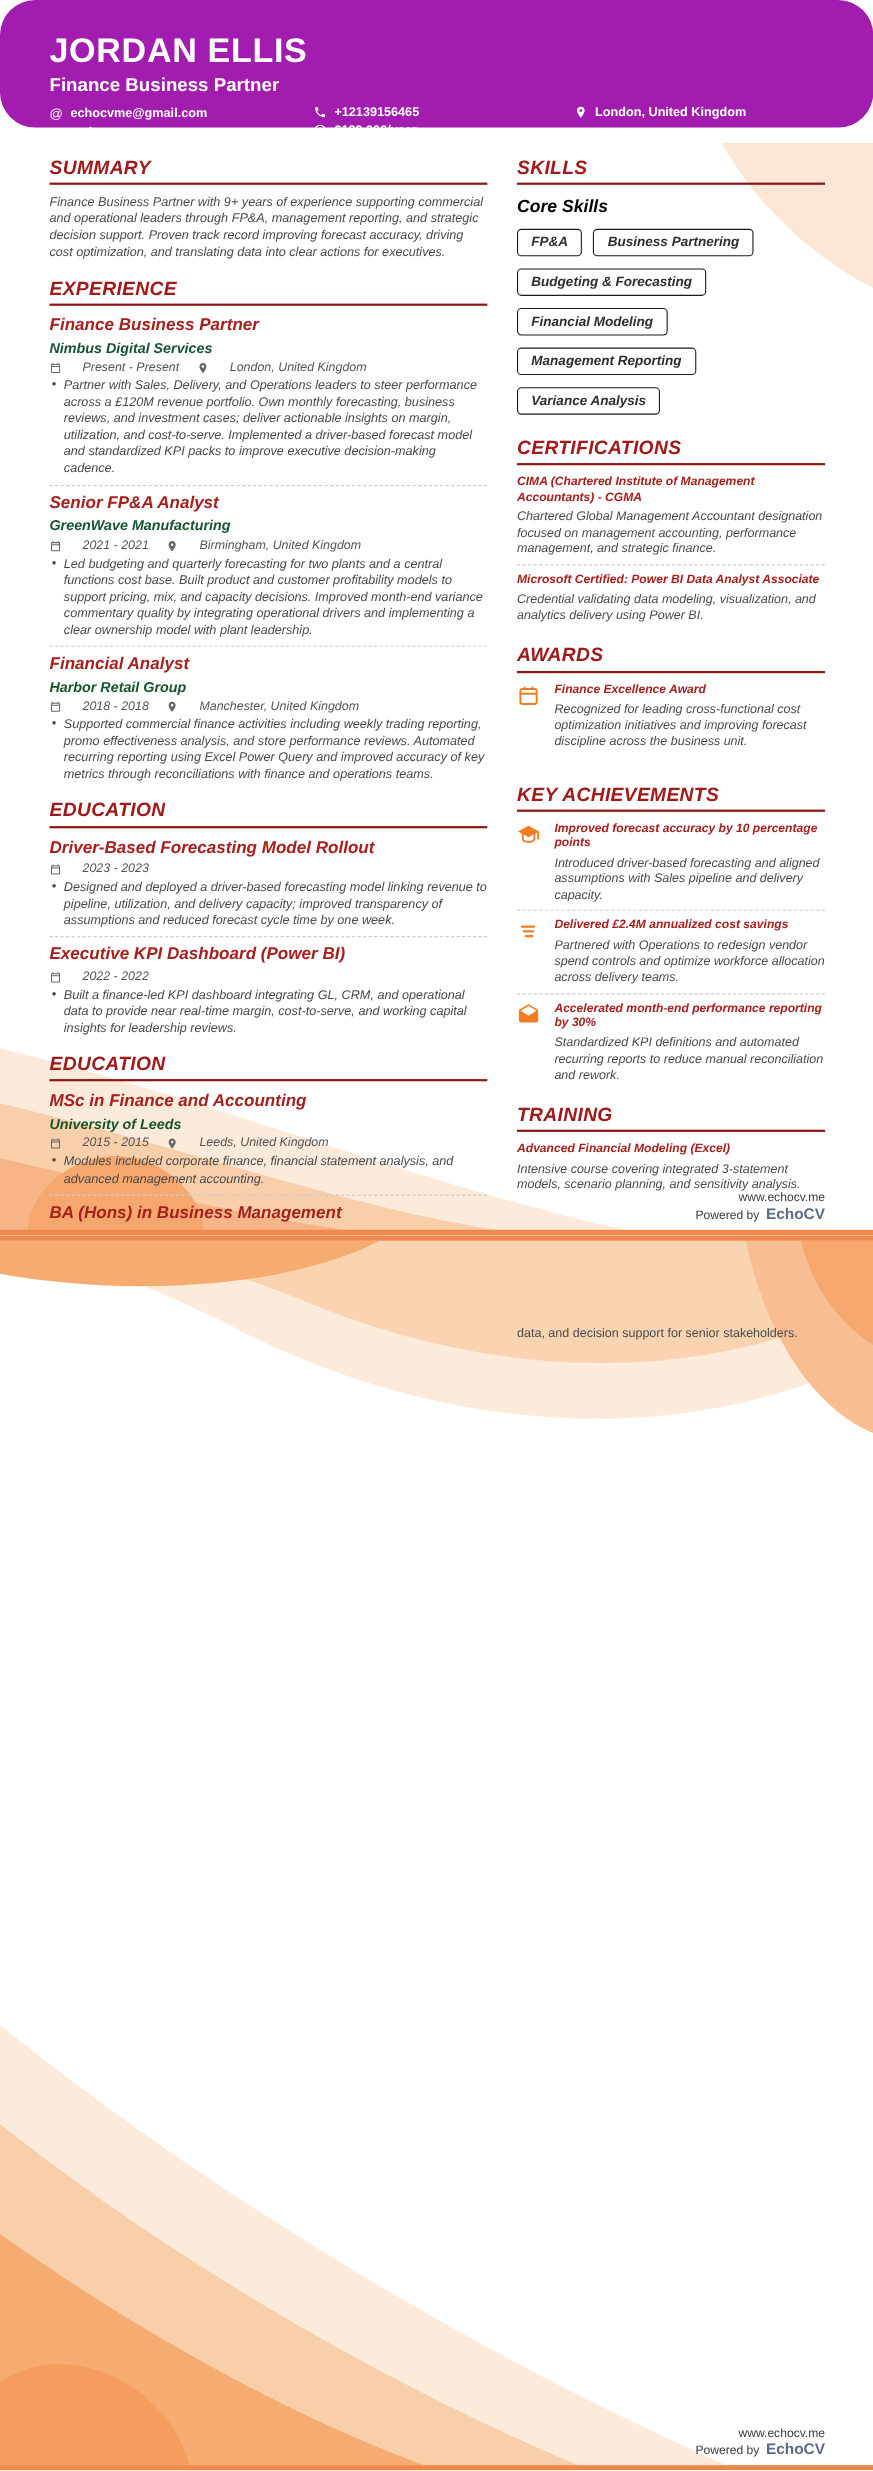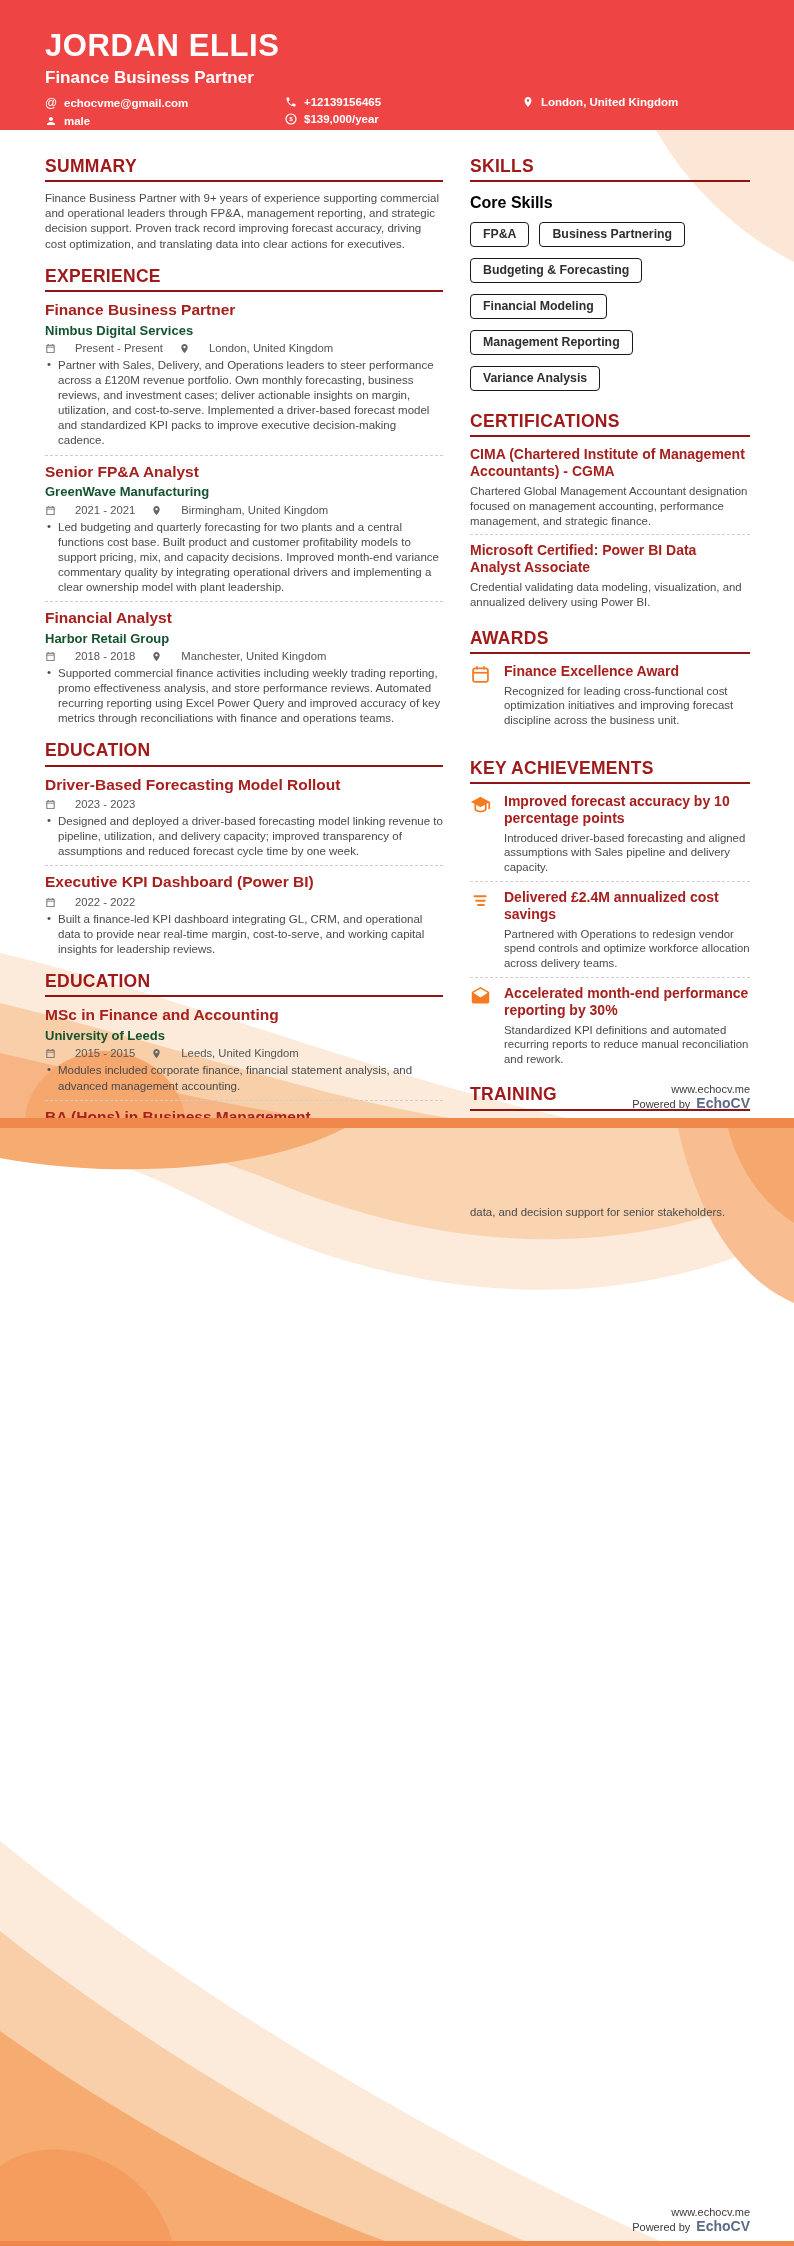--- a/index.html
+++ b/index.html
@@ -2,32 +2,32 @@
 <html><head>
 <meta charset="utf-8">
 <title>Resume</title>
 <style>
   html,body { margin:0; padding:0; background:#ffffff; }
   body { width:794px; font-family:"Liberation Sans", sans-serif; -webkit-font-smoothing:antialiased; }
 
   .page { position:relative; width:794px; height:1123px; overflow:hidden; background:#fff; }
 
   
-  .hdr { position:relative; height:130px; background:#ef4444; color:#fff; z-index:2; }
+  .hdr { position:relative; height:116px; background:#a21caf; color:#fff; z-index:2;border-radius:32px; }
   .hdr-name { position:absolute; left:45px; top:28px; font-size:31px; font-weight:bold; letter-spacing:.6px; }
   .hdr-role { position:absolute; left:45px; top:68px; font-size:17px; font-weight:bold; }
   .contacts { position:absolute; left:45px; right:16px; top:96px; display:flex; font-size:11.5px; font-weight:bold; }
   .cc { display:flex; flex-direction:column; gap:5px; }
   .cc1 { width:240px; } .cc2 { width:237px; } .cc3 { flex:1; }
   .c-item { display:flex; align-items:center; gap:7px; }
   .c-item svg { width:12px; height:12px; fill:#fff; flex:none; }
   .at { width:12px; text-align:center; font-size:12px; font-weight:normal; }
 
   
-  .cols { position:relative; z-index:1; display:flex; gap:27px; padding:26px 44px 0 45px; }
+  .cols { position:relative; z-index:1; display:flex; gap:27px; padding:26px 44px 0 45px;font-style:italic; }
   .col-l { width:398px; flex:none; }
   .col-r { width:280px; flex:none; }
 
   .sec { margin-bottom:14px; }
   .sec-head { font-size:17.5px; line-height:1.15; font-weight:bold; color:#A01A1A; letter-spacing:.3px;
               border-bottom:2.5px solid #8E1513; padding-bottom:4px; margin-bottom:9px; }
 
   .body-text { font-size:11.5px; line-height:1.32; color:#4a4a4a; }
 
   .entry { margin-bottom:2px; }
@@ -39,21 +39,21 @@
   .bullet { position:relative; padding-left:13px; margin-top:4px; font-size:11.5px; line-height:1.31; color:#4a4a4a; }
   .bullet::before { content:"•"; position:absolute; left:2px; top:-1px; color:#4a4a4a; }
 
   .sep { border-top:1.5px dashed #cdcdcd; height:0; margin:6px 0 7px; }
 
   .skill-group-label { font-size:16px; font-weight:bold; color:#000000; margin:12px 0 10px; }
   .chips { display:flex; flex-wrap:wrap; gap:11px 10px; }
   .chip { border:1.6px solid #1b1b1b; border-radius:4px; padding:4px 12px 5px; font-size:12.3px;
           font-weight:bold; color:#2e2e2e; background:#fff; }
 
-  .item-title { font-size:14px; line-height:1.22; font-weight:bold; color:#A6201E; }
+  .item-title { font-size:11px; line-height:1.22; font-weight:bold; color:#A6201E; }
   .item-desc { font-size:11.4px; line-height:1.28; color:#4a4a4a; margin-top:4px; }
 
   .icon-row { display:flex; gap:12px; }
   .icon-row .ic { width:22px; flex:none; padding-top:1px; }
   .ic svg { width:21px; height:21px; }
 
   
   .footer { position:absolute; left:45px; right:44px; bottom:12px; display:flex; justify-content:space-between;
             align-items:flex-end; z-index:3; font-size:11px; color:#3a3a3a;flex-direction:column; }
   .powered { display:flex; gap:6px; align-items:baseline; }
@@ -276,21 +276,21 @@
 
       <div class="sec" style="margin-top:20px;">
         <div class="sec-head">CERTIFICATIONS</div>
         <div class="entry">
           <div class="item-title">CIMA (Chartered Institute of Management Accountants) - CGMA</div>
           <div class="item-desc">Chartered Global Management Accountant designation focused on management accounting, performance management, and strategic finance.</div>
         </div>
         <div class="sep"></div>
         <div class="entry">
           <div class="item-title">Microsoft Certified: Power BI Data Analyst Associate</div>
-          <div class="item-desc">Credential validating data modeling, visualization, and annualized delivery using Power BI.</div>
+          <div class="item-desc">Credential validating data modeling, visualization, and analytics delivery using Power BI.</div>
         </div>
       </div>
 
       <div class="sec" style="margin-top:18px;">
         <div class="sec-head">AWARDS</div>
         <div class="icon-row">
           <span class="ic">
             <svg viewBox="0 0 24 24">
                 <rect x="3.5" y="5" width="17" height="15.5" rx="2.5" fill="none" stroke="#F47B20" stroke-width="2"></rect>
                 <line x1="3.5" y1="10" x2="20.5" y2="10" stroke="#F47B20" stroke-width="2"></line>

